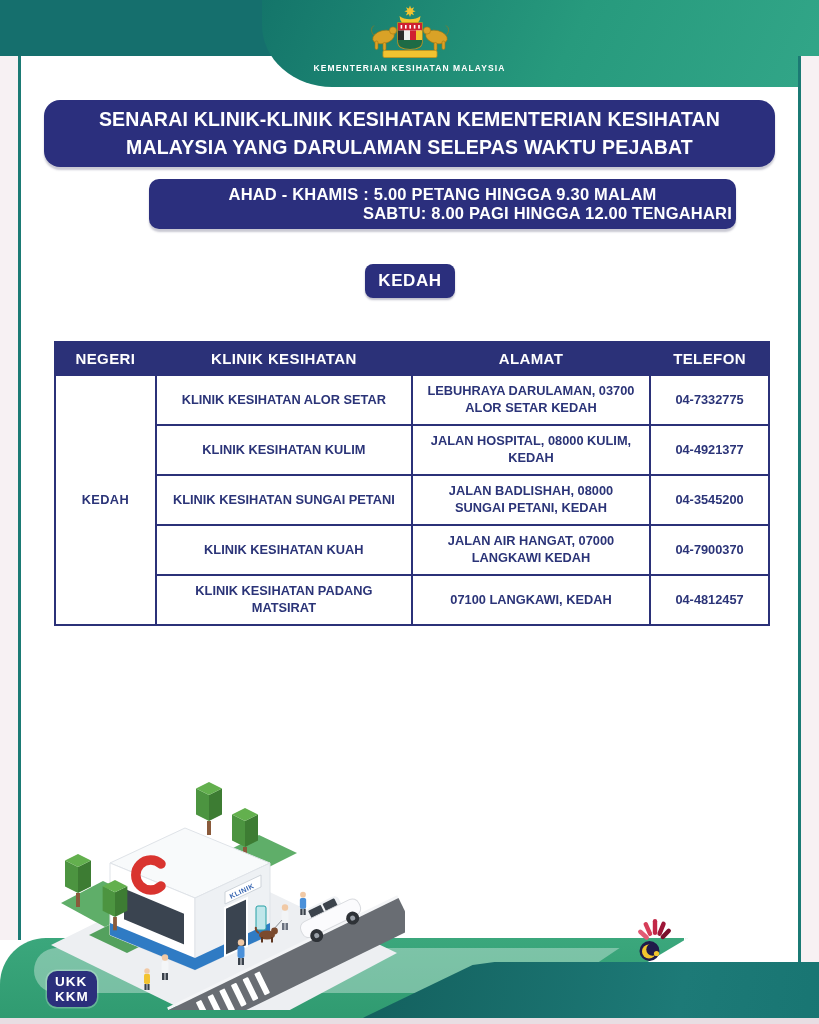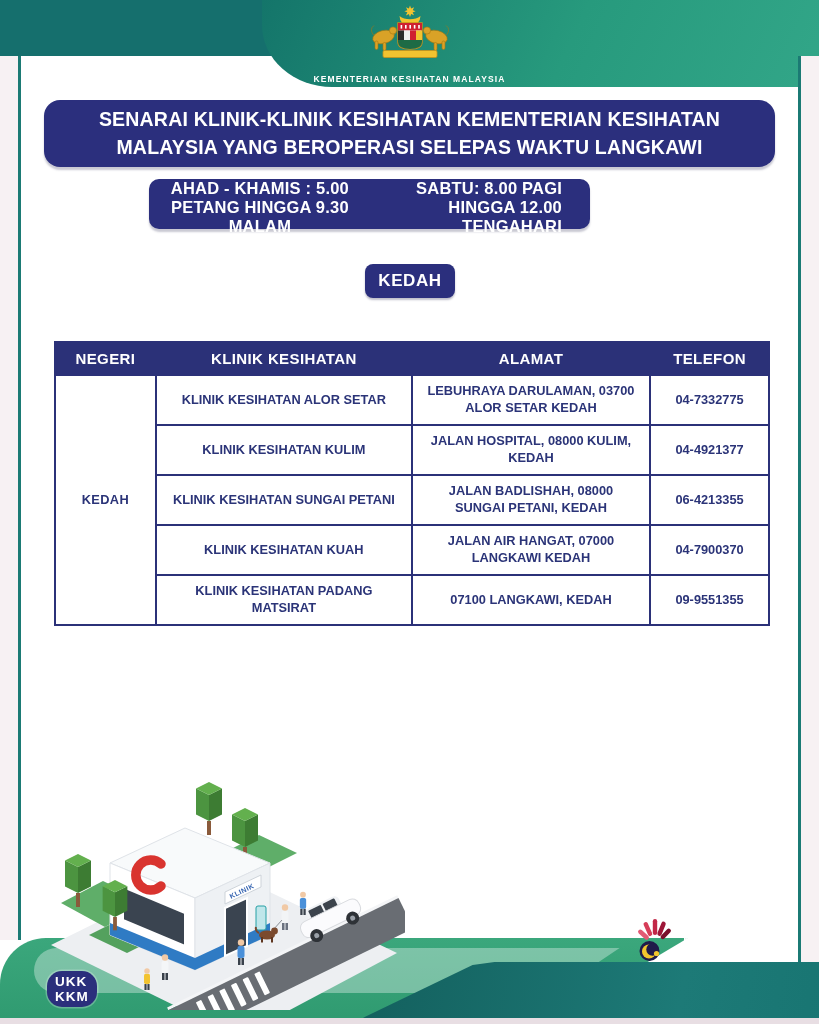--- a/index.html
+++ b/index.html
@@ -6,37 +6,37 @@
   .page{position:relative;width:819px;height:1024px;background:#ffffff;overflow:hidden;
         font-family:"Liberation Sans",sans-serif;-webkit-font-smoothing:antialiased;}
   
   .top-band{position:absolute;left:0;top:0;width:819px;height:56px;background:#156f6d;z-index:1;}
   .swoosh-light{position:absolute;right:0;top:0;width:40px;height:64px;background:#3bad8d;z-index:1;}
   .swoosh{position:absolute;left:262px;top:0;width:557px;height:87px;z-index:2;
           background:linear-gradient(115deg,#14756a 0%,#279a7d 55%,#32a688 100%);
           border-bottom-left-radius:70px 62px;}
   .crest{position:absolute;left:369px;top:4px;z-index:3;}
   .ministry{position:absolute;left:0;right:0;top:63px;z-index:3;text-align:center;
-            color:#ffffff;font-size:8.5px;font-weight:700;letter-spacing:1.1px;margin-top:11px;}
+            color:#ffffff;font-size:8.5px;font-weight:700;letter-spacing:1.1px;}
   
   .gutter-l{position:absolute;left:0;top:56px;width:18px;height:884px;background:#f7f1f3;z-index:2;}
   .gutter-r{position:absolute;left:801px;top:56px;width:18px;height:910px;background:#f7f1f3;z-index:2;}
   .edge-l{position:absolute;left:18px;top:56px;width:3px;height:884px;background:#1b7a74;z-index:2;}
   .edge-r{position:absolute;left:798px;top:56px;width:3px;height:910px;background:#1b7a74;z-index:2;}
   
   .title-banner{position:absolute;left:44px;top:100px;width:731px;height:67px;background:#2b2f7d;
         border-radius:16px;z-index:3;display:flex;align-items:center;justify-content:center;
         box-shadow:0 3px 2px rgba(40,40,80,.25);}
   .title-banner .txt{color:#fff;font-weight:800;font-size:19.5px;line-height:1.4;text-align:center;
         letter-spacing:.2px;padding:0 26px;}
-  .schedule-banner{position:absolute;left:149px;top:179px;width:441px;height:50px;background:#2b2f7d;
-        border-radius:10px;z-index:3;display:flex;justify-content:center;
+  .schedule-banner{position:absolute;left:149px;top:179px;width:587px;height:50px;background:#2b2f7d;
+        border-radius:10px;z-index:3;display:flex;flex-direction:column;justify-content:center;
         box-shadow:0 3px 2px rgba(40,40,80,.25);}
   .schedule-banner .l1{color:#fff;font-weight:800;font-size:16.5px;text-align:center;letter-spacing:.2px;}
-  .schedule-banner .l2{color:#fff;font-weight:800;font-size:16.5px;text-align:right;padding-right:28px;letter-spacing:.2px;}
+  .schedule-banner .l2{color:#fff;font-weight:800;font-size:16.5px;text-align:right;padding-right:4px;letter-spacing:.2px;}
   .state-badge{position:absolute;left:365px;top:264px;width:90px;height:34px;background:#2b2f7d;
         border-radius:8px;z-index:3;display:flex;align-items:center;justify-content:center;
         color:#fff;font-weight:800;font-size:17px;letter-spacing:.6px;box-shadow:0 2px 2px rgba(40,40,80,.3);}
   
   table.clinics{position:absolute;left:54px;top:341px;width:716px;border-collapse:collapse;z-index:3;}
   table.clinics th{background:#2b3178;color:#fff;font-size:15px;font-weight:800;height:29px;
         border:2px solid #2b3178;letter-spacing:.4px;}
   table.clinics td{border:2px solid #2b3178;background:#fff;color:#2b3478;font-weight:700;
         text-align:center;vertical-align:middle;font-size:12.8px;line-height:1.3;height:44px;padding:2px 12px;}
   td.negeri{font-size:17px;font-weight:800;letter-spacing:.4px;}
@@ -47,21 +47,21 @@
         background:linear-gradient(180deg,#3ba77c,#2f9a70);border-top-left-radius:46px;
         clip-path:polygon(0 0,100% 0,79% 100%,0 100%);}
   .footer-mint{position:absolute;left:34px;top:948px;width:610px;height:45px;z-index:4;
         background:rgba(255,255,255,.34);border-radius:24px;
         clip-path:polygon(0 0,96% 0,85% 100%,0 100%);}
   .illus{position:absolute;left:45px;top:775px;z-index:5;}
   .footer-teal{position:absolute;left:352px;top:962px;width:548px;height:62px;z-index:6;
         background:linear-gradient(100deg,#135f5d,#1d7a77 60%,#167370);
         clip-path:polygon(26% 0,100% 0,100% 100%,0 100%,2.5% 88%,22% 5%);}
   .footer-strip{position:absolute;left:0;top:1018px;width:819px;height:6px;background:#e8dee3;z-index:7;}
-  .ukk-badge{position:absolute;left:47px;top:971px;z-index:8;background:#2b2f7c;border-radius:15px;
+  .ukk-badge{position:absolute;left:47px;top:971px;z-index:8;background:#2b2f7c;border-radius:10px;
         padding:3px 8px;color:#fff;font-weight:800;font-size:13.5px;line-height:1.12;letter-spacing:1px;
         box-shadow:0 0 0 1.5px rgba(255,255,255,.25);}
   .madani{position:absolute;left:636px;top:916px;z-index:8;display:flex;align-items:flex-end;gap:7px;}
   .madani .t1{color:#fff;font-weight:800;font-size:15px;letter-spacing:.6px;line-height:1;}
   .madani .t2{color:#fff;font-weight:800;font-size:14px;letter-spacing:1.2px;line-height:1;margin-top:2px;}
 </style>
 </head>
 <body>
 
 <div class="page">
@@ -115,21 +115,21 @@
   </svg>
 
   <div class="ministry">KEMENTERIAN KESIHATAN MALAYSIA</div>
 
   <div class="gutter-l"></div>
   <div class="gutter-r"></div>
   <div class="edge-l"></div>
   <div class="edge-r"></div>
 
   <div class="title-banner">
-    <div class="txt">SENARAI KLINIK-KLINIK KESIHATAN KEMENTERIAN KESIHATAN MALAYSIA YANG BEROPERASI SELEPAS WAKTU LANGKAWI</div>
+    <div class="txt">SENARAI KLINIK-KLINIK KESIHATAN KEMENTERIAN KESIHATAN MALAYSIA YANG DARULAMAN SELEPAS WAKTU PEJABAT</div>
   </div>
   <div class="schedule-banner">
     <div class="l1">AHAD - KHAMIS : 5.00 PETANG HINGGA 9.30 MALAM</div>
     <div class="l2">SABTU: 8.00 PAGI HINGGA 12.00 TENGAHARI</div>
   </div>
   <div class="state-badge">KEDAH</div>
 
   <table class="clinics">
     <colgroup>
         <col class="c1">
@@ -153,31 +153,31 @@
         <td class="tel">04-7332775</td>
       </tr>
       <tr>
         <td>KLINIK KESIHATAN KULIM</td>
         <td>JALAN HOSPITAL, 08000 KULIM, KEDAH</td>
         <td class="tel">04-4921377</td>
       </tr>
       <tr>
         <td>KLINIK KESIHATAN SUNGAI PETANI</td>
         <td>JALAN BADLISHAH, 08000 SUNGAI PETANI, KEDAH</td>
-        <td class="tel">06-4213355</td>
+        <td class="tel">04-3545200</td>
       </tr>
       <tr>
         <td>KLINIK KESIHATAN KUAH</td>
         <td>JALAN AIR HANGAT, 07000 LANGKAWI KEDAH</td>
         <td class="tel">04-7900370</td>
       </tr>
       <tr>
         <td>KLINIK KESIHATAN PADANG MATSIRAT</td>
         <td>07100 LANGKAWI, KEDAH</td>
-        <td class="tel">09-9551355</td>
+        <td class="tel">04-4812457</td>
       </tr>
     </tbody>
   </table>
 
   <div class="footer-green"></div>
   <div class="footer-mint"></div>
 
   <svg class="illus" width="360" height="235" viewBox="0 0 360 235">
     <defs>
       <g id="tree">

